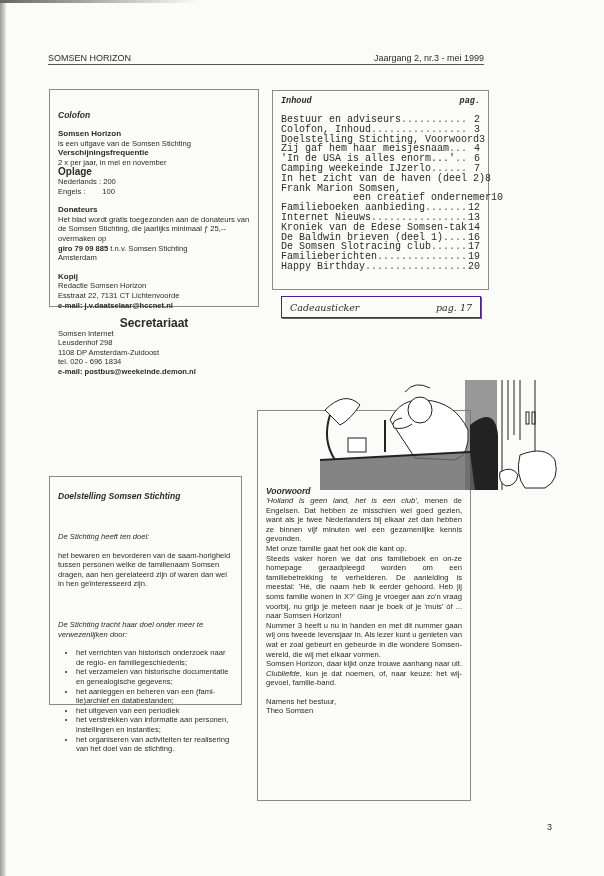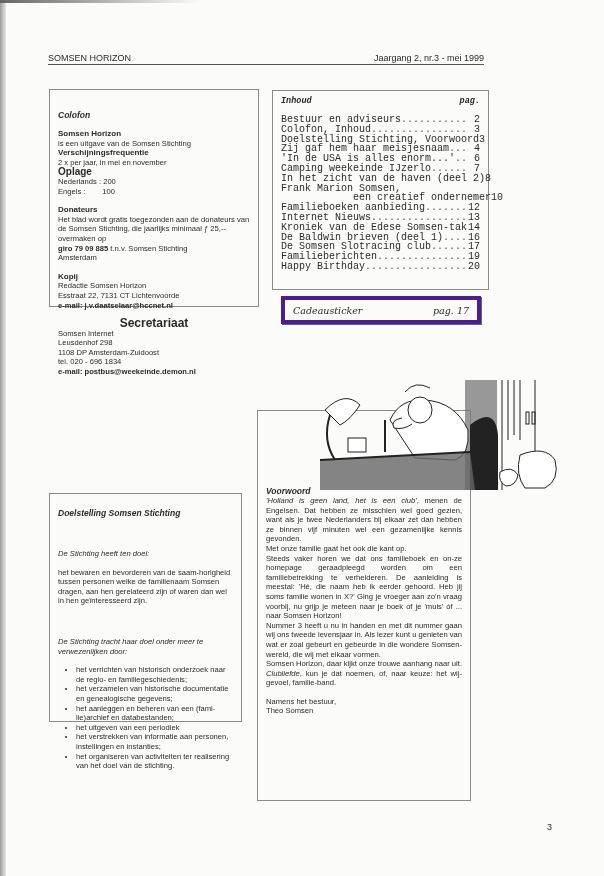--- a/index.html
+++ b/index.html
@@ -17,35 +17,35 @@
       position: absolute; left: 0; top: 0; width: 200px; height: 3px;
       background: linear-gradient(to right, #666, rgba(255,255,255,0));
     }
     .rh-wrap { position: absolute; left: 48px; top: 53px; width: 436px; }
     .box {
       position: absolute; border: 1px solid #8a8a8a; background: #fbfbf9;
       box-sizing: border-box;
     }
     .box-colofon { left: 49px; top: 89px; width: 210px; height: 218px; }
     .box-inhoud { left: 272px; top: 90px; width: 217px; height: 200px; }
-    .box-doel { left: 49px; top: 493px; width: 193px; height: 229px; }
+    .box-doel { left: 49px; top: 476px; width: 193px; height: 229px; }
     .box-voorwoord { left: 257px; top: 410px; width: 214px; height: 391px; }
     .sec-title { font-weight: bold; font-style: italic; font-size: 8.5px; }
     .txt { font-size: 7.6px; line-height: 9.6px; }
     .b { font-weight: bold; }
     .i { font-style: italic; margin-top: 22px; }
     .gap { height: 9px; }
     .toc-row { display: flex; font-size: 10px; line-height: 9.8px; }
     .toc-label { white-space: nowrap; }
     .toc-dots { flex: 1; overflow: hidden; white-space: nowrap; color: #555; }
     .toc-dots::after { content: "....................................................................................................................."; }
     .toc-page { width: 14px; text-align: right; }
     .cadeau {
       position: absolute; left: 281px; top: 296px; width: 200px; height: 18px;
-      border: 4px solid #4c1d95; box-shadow: 1px 1px 0 #666;
+      border: 1px solid #4c1d95; box-shadow: 1px 1px 0 #666;
       display: flex; justify-content: space-between; align-items: center;
       padding: 10px 8px; box-sizing: border-box;
       font-family: "DejaVu Serif", serif; font-style: italic; font-size: 9.5px;
     }
     .cartoon { position: absolute; left: 320px; top: 380px; width: 245px; height: 110px; }
     ul.doel { margin: 0; padding-left: 18px; }
     ul.doel li { font-size: 7.6px; line-height: 9.6px; }
     .justify { text-align: justify; }
     .pageno { position: absolute; left: 547px; top: 822px; font-size: 9px; }
   </style>

